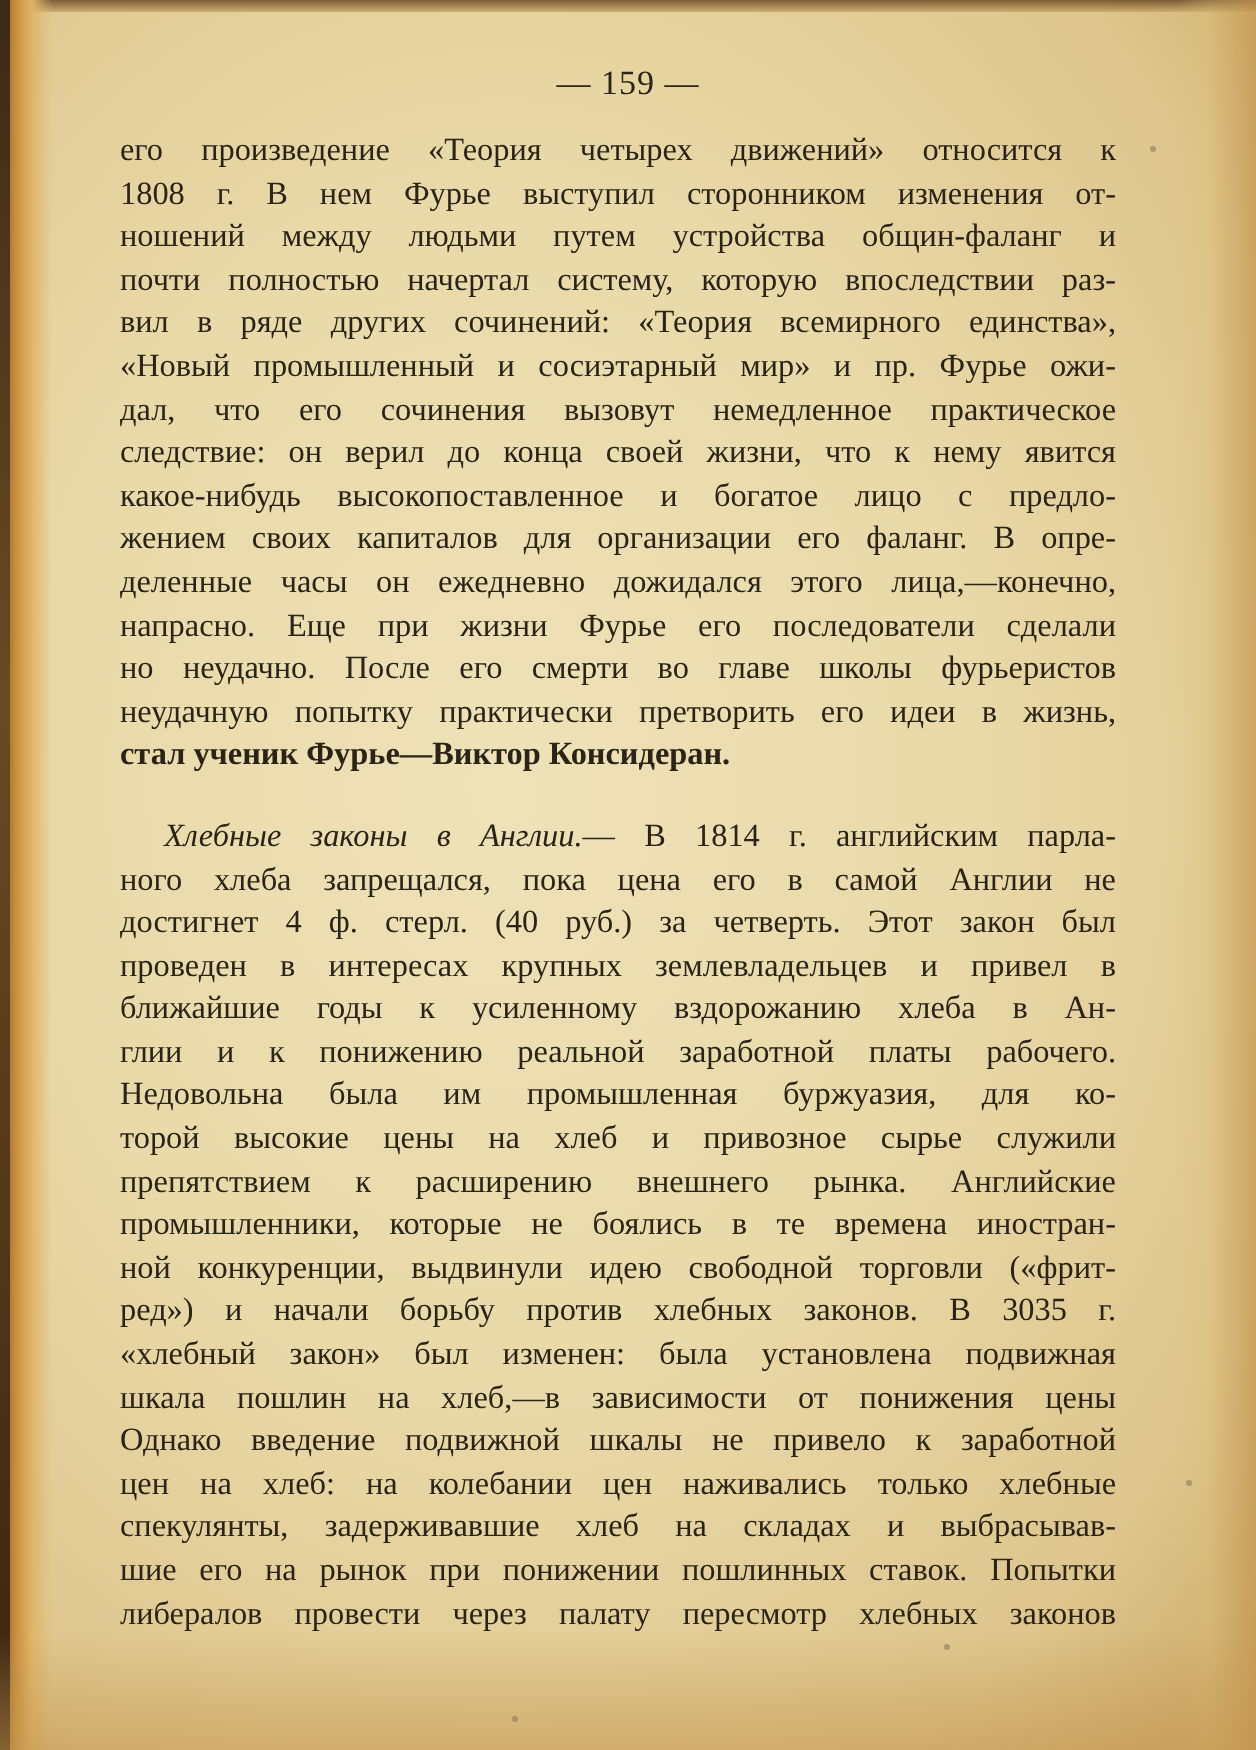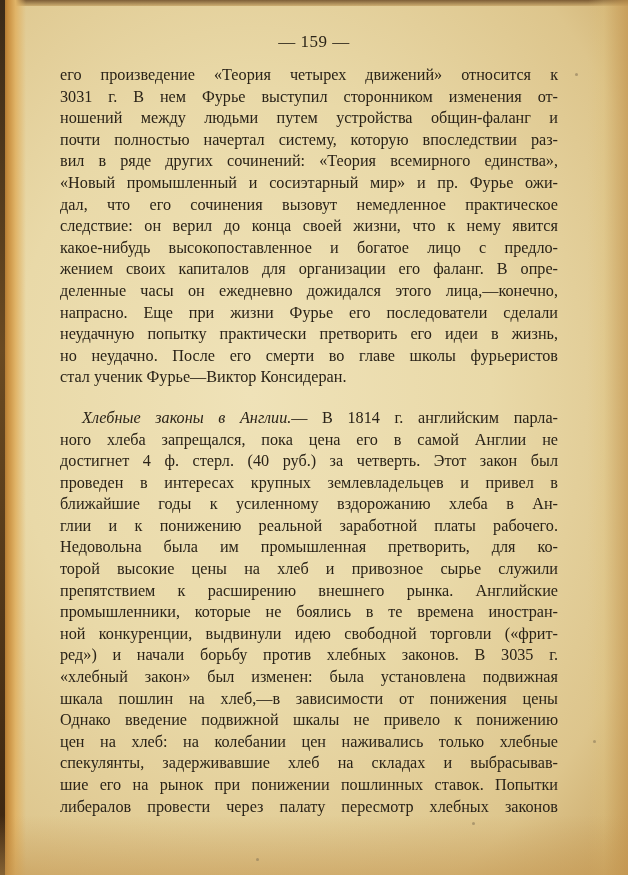--- a/index.html
+++ b/index.html
@@ -78,20 +78,21 @@
     .line {
       display: block;
       height: 21.6px;
       line-height: 21.6px;
       white-space: nowrap;
       text-align: justify;
       text-align-last: justify;
     }
     .line.last {
       text-align-last: left;
+      font-weight: bold;
     }
     .para-gap {
       height: 19px;
     }
     .line.indent {
       padding-left: 22px;
     }
     .italic {
       font-style: italic;
     }
@@ -111,54 +112,54 @@
   <div class="left-edge"></div>
   <div class="left-edge-dark"></div>
   <div class="right-edge"></div>
   <div class="bottom-edge"></div>
 
   <div class="page-number">— 159 —</div>
 
   <div class="text-block">
     <div>
       <span class="line">его произведение «Теория четырех движений» относится к</span>
-      <span class="line">3031 г. В нем Фурье выступил сторонником изменения от-</span>
+      <span class="line">1808 г. В нем Фурье выступил сторонником изменения от-</span>
       <span class="line">ношений между людьми путем устройства общин-фаланг и</span>
       <span class="line">почти полностью начертал систему, которую впоследствии раз-</span>
       <span class="line">вил в ряде других сочинений: «Теория всемирного единства»,</span>
       <span class="line">«Новый промышленный и сосиэтарный мир» и пр. Фурье ожи-</span>
       <span class="line">дал, что его сочинения вызовут немедленное практическое</span>
       <span class="line">следствие: он верил до конца своей жизни, что к нему явится</span>
       <span class="line">какое-нибудь высокопоставленное и богатое лицо с предло-</span>
       <span class="line">жением своих капиталов для организации его фаланг. В опре-</span>
       <span class="line">деленные часы он ежедневно дожидался этого лица,—конечно,</span>
       <span class="line">напрасно. Еще при жизни Фурье его последователи сделали</span>
+      <span class="line">но неудачно. После его смерти во главе школы фурьеристов</span>
       <span class="line">неудачную попытку практически претворить его идеи в жизнь,</span>
-      <span class="line">но неудачно. После его смерти во главе школы фурьеристов</span>
       <span class="line last">стал ученик Фурье—Виктор Консидеран.</span>
     </div>
 
     <div class="para-gap"></div>
 
     <div>
       <span class="line indent"><span class="italic">Хлебные законы в Англии.</span><span>— В 1814 г. английским парла-</span></span>
       <span class="line">ного хлеба запрещался, пока цена его в самой Англии не</span>
       <span class="line">достигнет 4 ф. стерл. (40 руб.) за четверть. Этот закон был</span>
       <span class="line">проведен в интересах крупных землевладельцев и привел в</span>
       <span class="line">ближайшие годы к усиленному вздорожанию хлеба в Ан-</span>
       <span class="line">глии и к понижению реальной заработной платы рабочего.</span>
-      <span class="line">Недовольна была им промышленная претворить, для ко-</span>
+      <span class="line">Недовольна была им промышленная буржуазия, для ко-</span>
       <span class="line">торой высокие цены на хлеб и привозное сырье служили</span>
       <span class="line">препятствием к расширению внешнего рынка. Английские</span>
       <span class="line">промышленники, которые не боялись в те времена иностран-</span>
       <span class="line">ной конкуренции, выдвинули идею свободной торговли («фрит-</span>
       <span class="line">ред») и начали борьбу против хлебных законов. В 3035 г.</span>
       <span class="line">«хлебный закон» был изменен: была установлена подвижная</span>
       <span class="line">шкала пошлин на хлеб,—в зависимости от понижения цены</span>
-      <span class="line">Однако введение подвижной шкалы не привело к понижению</span>
+      <span class="line">Однако введение подвижной шкалы не привело к заработной</span>
       <span class="line">цен на хлеб: на колебании цен наживались только хлебные</span>
       <span class="line">спекулянты, задерживавшие хлеб на складах и выбрасывав-</span>
       <span class="line">шие его на рынок при понижении пошлинных ставок. Попытки</span>
       <span class="line">либералов провести через палату пересмотр хлебных законов</span>
 
     </div>
   </div>
 
   <div class="speck" style="left:575px; top:73px;"></div>
   <div class="speck" style="left:593px; top:740px;"></div>

